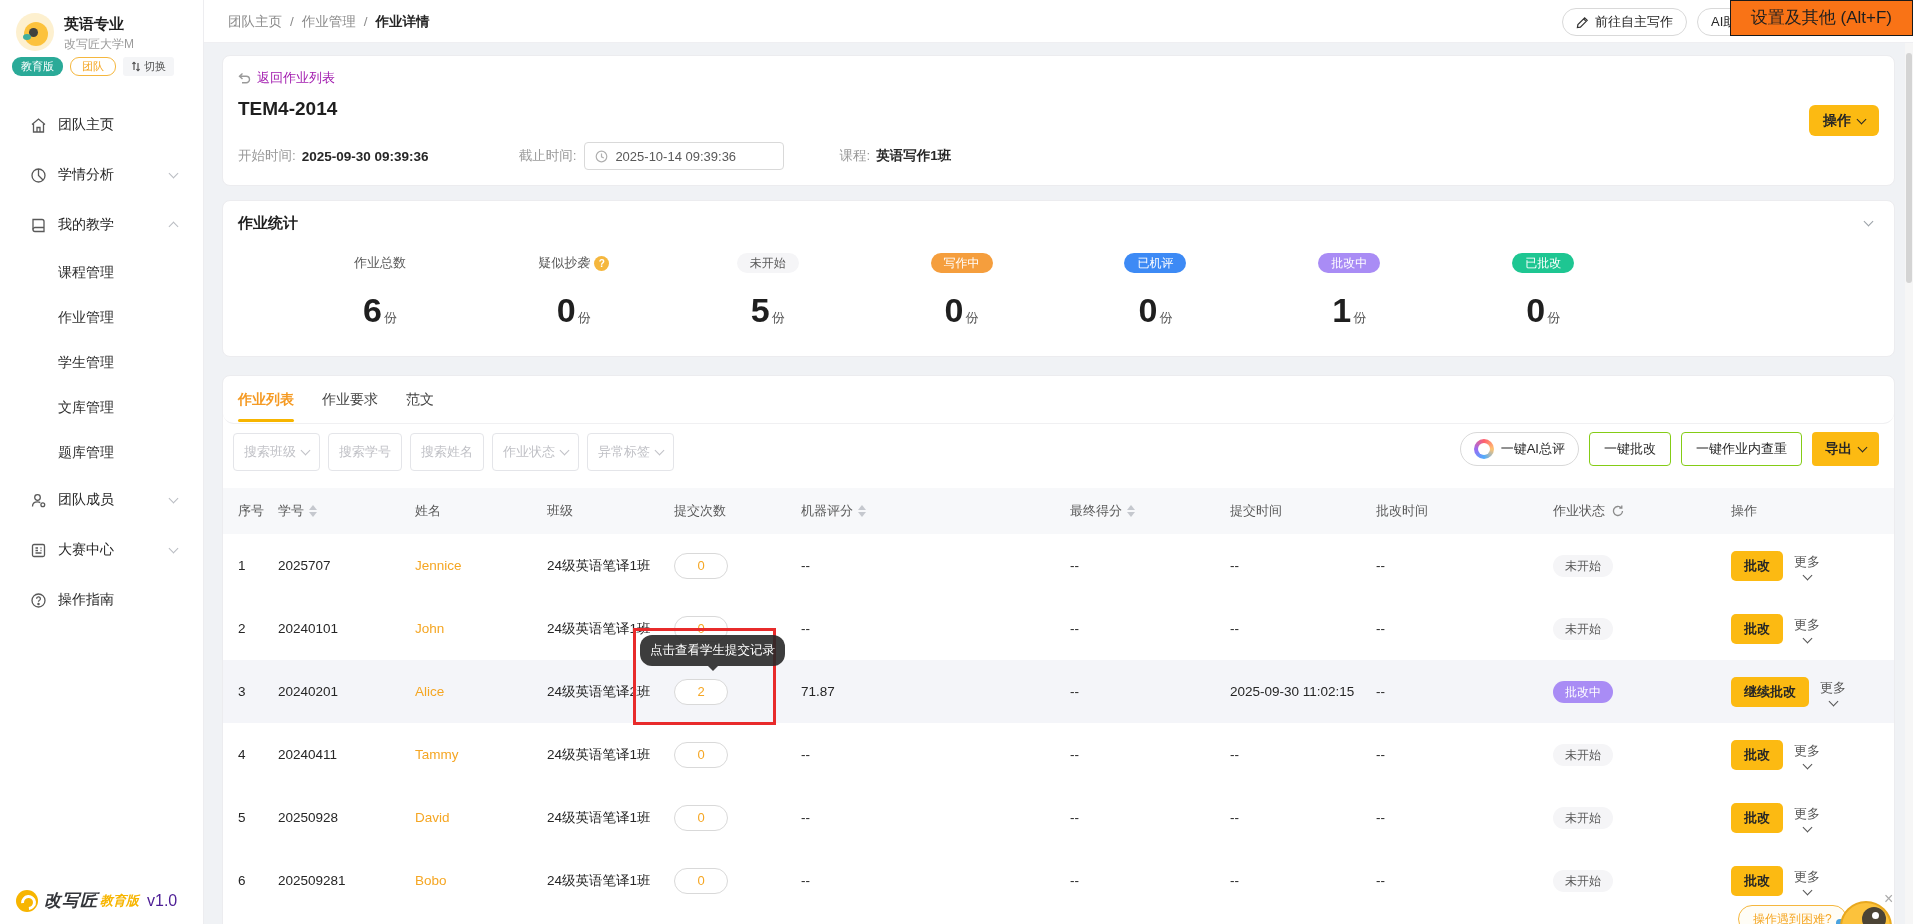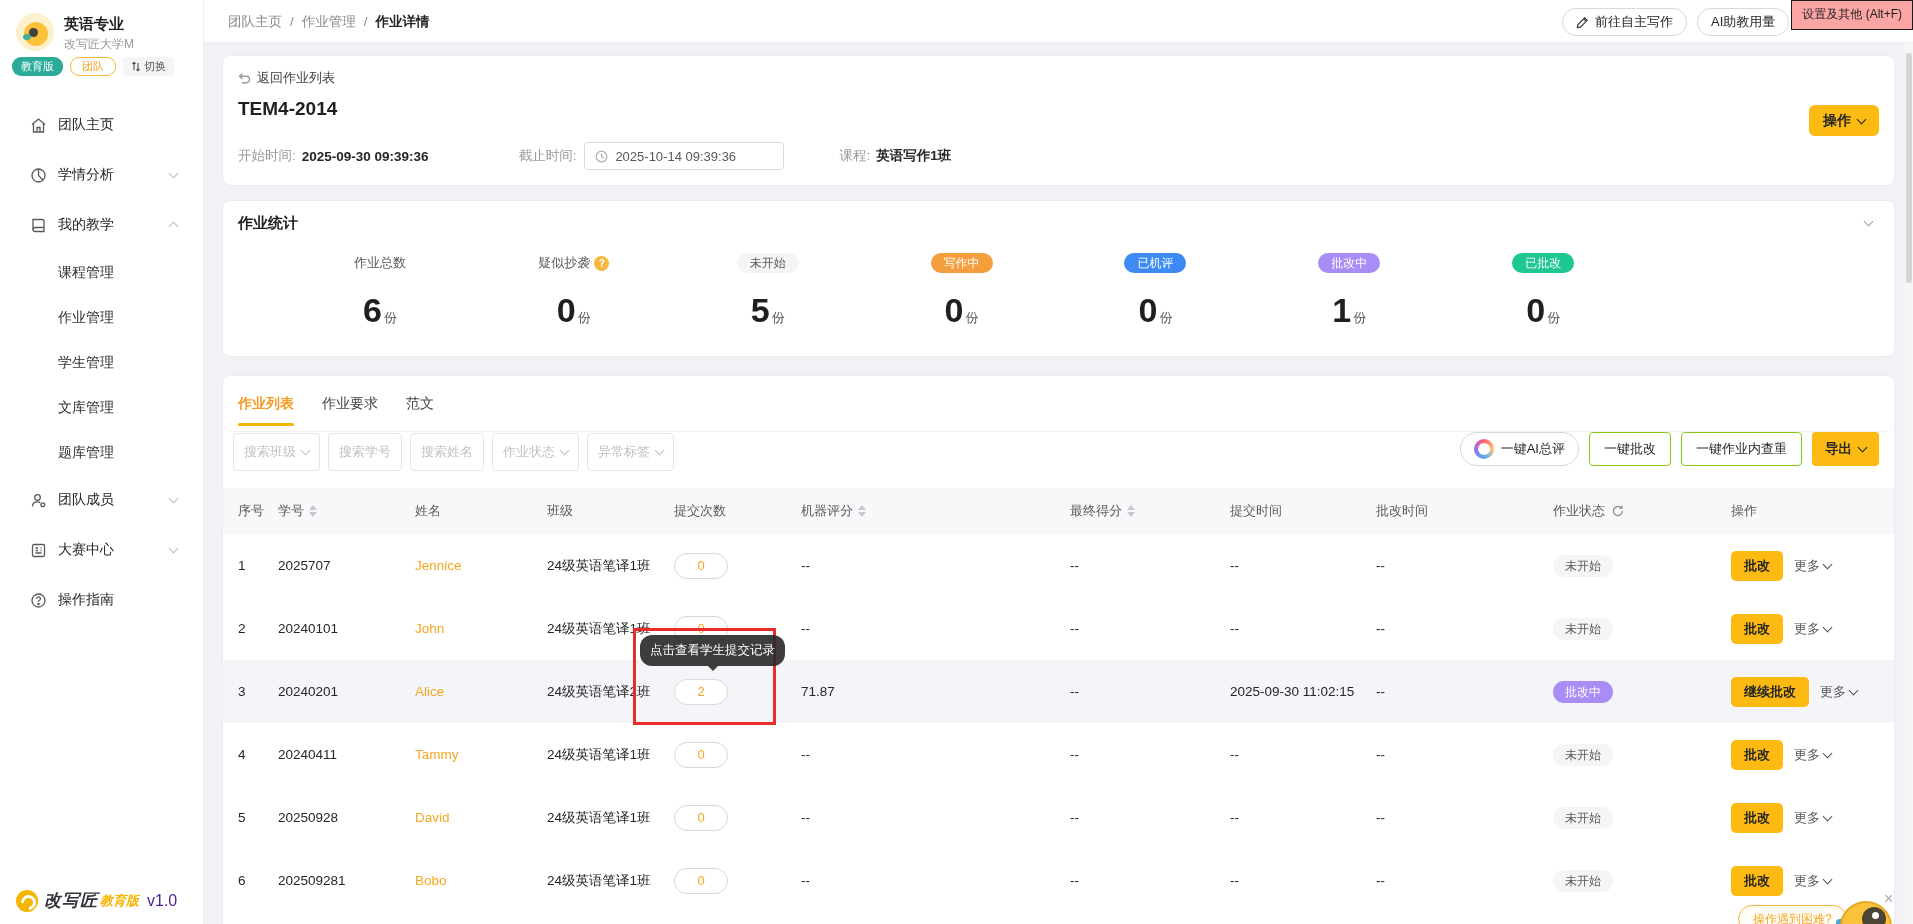--- a/index.html
+++ b/index.html
@@ -36,31 +36,31 @@
   .foot-icon::after { content:""; position:absolute; left:5px; top:5px; width:9px; height:9px; border:3px solid #fff; border-radius:50%; border-bottom-color:transparent; transform:rotate(40deg); }
   .foot-brand { font-weight:bold; font-style:italic; font-size:17px; color:#33353a; margin-left:6px; letter-spacing:1px; }
   .foot-edition { font-weight:bold; font-style:italic; font-size:13px; color:#f7b500; margin-left:2px; }
   .foot-version { font-size:16px; color:#4c1d95; margin-left:8px; }
 
   
   .topbar { position:absolute; left:204px; top:0; width:1709px; height:43px; background:#fff; border-bottom:1px solid #efeff2; }
   .crumbs { position:absolute; left:24px; top:0; height:43px; display:flex; align-items:center; font-size:13.5px; color:#8c8c8c; gap:8px; }
   .crumbs .cur { color:#262626; font-weight:bold; }
   .top-btn { position:absolute; top:8px; height:28px; border:1px solid #d9d9d9; border-radius:15px; background:#fff; display:flex; align-items:center; padding:0 13px; font-size:13px; color:#262626; gap:6px; cursor:pointer; }
-  .settings-tip { position:absolute; right:0; top:0; background:#fca5a5; border:1.5px solid #1a1a1a; padding:5px 10px 6px; font-size:12px; color:#1f1f1f; z-index:60; white-space:nowrap; }
+  .settings-tip { position:absolute; right:0; top:0; background:#f97316; border:1.5px solid #1a1a1a; padding:5px 20px 6px; font-size:17px; color:#1f1f1f; z-index:60; white-space:nowrap; }
 
   
   .main { position:absolute; left:204px; top:43px; width:1709px; height:881px; overflow:hidden; }
   .card { position:absolute; left:18px; width:1673px; background:#fff; border-radius:8px; border:1px solid #ececef; }
   .card1 { top:12px; height:131px; }
   .card2 { top:157px; height:157px; }
   .card3 { top:332px; height:600px; }
 
   
-  .back-row { position:absolute; left:15px; top:13px; display:flex; align-items:center; gap:6px; color:#404040; font-size:13px; cursor:pointer; }
+  .back-row { position:absolute; left:15px; top:13px; display:flex; align-items:center; gap:6px; color:#a21caf; font-size:13px; cursor:pointer; }
   .hw-title { position:absolute; left:15px; top:42px; font-size:19px; font-weight:bold; color:#1f1f1f; }
   .meta-row { position:absolute; left:15px; top:85px; height:30px; display:flex; align-items:center; font-size:13.5px; }
   .meta-label { color:#9a9a9a; }
   .meta-val { color:#262626; font-weight:bold; margin-left:6px; }
   .deadline-box { margin-left:8px; width:200px; height:28px; border:1px solid #d9d9d9; border-radius:4px; display:flex; align-items:center; padding:0 10px; gap:7px; color:#595959; font-size:13px; background:#fff; }
   .op-btn { position:absolute; right:15px; top:49px; height:31px; padding:0 14px; background:#fcba12; border:none; border-radius:6px; font-size:14px; font-weight:bold; color:#262626; display:flex; align-items:center; gap:7px; cursor:pointer; }
 
   
   .stats-title { position:absolute; left:15px; top:13px; font-size:15px; font-weight:bold; color:#1f1f1f; }
   .stats-chev { position:absolute; right:22px; top:20px; color:#9aa0a6; }
@@ -71,21 +71,21 @@
   .p-gray { background:#f5f5f7; color:#595959; }
   .p-orange { background:#f59e3d; }
   .p-blue { background:#3d8af5; }
   .p-purple { background:#a98cf5; }
   .p-green { background:#1ec692; }
   .stat-value { margin-top:16px; font-size:34px; font-weight:600; color:#1f1f1f; line-height:38px; }
   .stat-suffix { font-size:13px; font-weight:normal; color:#595959; margin-left:2px; }
   .help-dot { width:15px; height:15px; border-radius:50%; background:#f5b73e; color:#fff; font-size:10px; font-weight:bold; display:inline-flex; align-items:center; justify-content:center; }
 
   
-  .tabs { position:absolute; left:0; top:0; right:0; height:56px; border-bottom:1px solid #f0f0f2; display:flex; align-items:center; padding-left:15px; gap:28px; font-size:14px; color:#444;border-radius:11px; }
+  .tabs { position:absolute; left:0; top:0; right:0; height:48px; border-bottom:1px solid #f0f0f2; display:flex; align-items:center; padding-left:15px; gap:28px; font-size:14px; color:#444;border-radius:11px; }
   .tab { cursor:pointer; height:44px; display:flex; align-items:center; position:relative; }
   .tab.active { color:#f59a23; font-weight:bold; }
   .tab.active::after { content:""; position:absolute; left:0; right:0; bottom:0; height:3px; background:#f7b500; border-radius:2px; }
   .filters { position:absolute; left:10px; top:57px; display:flex; gap:8px; }
   .filter-btn { height:32px; border:1px solid #e4e5e9; border-radius:4px; background:#fff; color:#c0c1c6; font-size:13px; display:flex; align-items:center; padding:18px 10px; gap:6px; cursor:pointer; }
   .bulk-actions { position:absolute; right:15px; top:56px; display:flex; gap:10px; align-items:center; }
   .ai-pill { height:34px; border:1px solid #d9d9d9; border-radius:17px; background:#fff; display:flex; align-items:center; padding:0 13px; gap:7px; font-size:13px; color:#262626; cursor:pointer; }
   .ai-ic { width:20px; height:20px; border-radius:50%; background:conic-gradient(#ff5f6d,#ffc371,#4facfe,#9b6bf2,#ff5f6d); position:relative; }
   .ai-ic::after { content:""; position:absolute; inset:4px; background:#fff; border-radius:50%; }
   .ghost-btn { height:34px; border:1px solid #84cc16; border-radius:4px; background:#fff; font-size:13px; color:#262626; padding:0 14px; display:flex; align-items:center; cursor:pointer; }
@@ -97,21 +97,21 @@
   .th { display:flex; align-items:center; }
   .tbody { position:absolute; left:0; right:0; top:158px; }
   .trow { height:63px; font-size:13.5px; color:#262626; }
   .trow.hl { background:#f4f5f9; }
   .c-name { color:#f5a623; cursor:pointer; }
   .sub-pill { width:54px; height:26px; border:1px solid #d9d9d9; border-radius:13px; display:inline-flex; align-items:center; justify-content:center; color:#f5a623; font-size:13px; background:#fff; cursor:pointer; }
   .status-pill { font-size:12px; padding:5px 12px; border-radius:13px; line-height:1; display:inline-block; }
   .st-gray { background:#f5f5f7; color:#595959; }
   .st-purple { background:#a98cf5; color:#fff; }
   .act-btn { height:30px; padding:0 13px; background:#fcba12; border:none; border-radius:5px; font-size:13px; font-weight:bold; color:#262626; cursor:pointer; }
-  .more { color:#555; font-size:13px; margin-left:11px; display:inline-flex; align-items:center; gap:4px; cursor:pointer; }
+  .more { color:#555; font-size:13px; margin-left:11px; display:inline-flex; align-items:center; gap:4px; cursor:pointer;flex-direction:column; }
   .refresh-ic { width:14px; height:14px; margin-left:6px; color:#8c8c8c; }
 
   
   .red-box { position:absolute; left:429px; top:585px; width:143px; height:97px; border:3px solid #e82b2b; z-index:25; pointer-events:none; }
   .dark-tip { position:absolute; left:436px; top:592px; background:rgba(40,40,40,.9); color:#fff; font-size:12.5px; padding:7px 10px; border-radius:12px; z-index:26; white-space:nowrap; }
   .dark-tip::after { content:""; position:absolute; left:50%; bottom:-5px; margin-left:-5px; border-left:5px solid transparent; border-right:5px solid transparent; border-top:5px solid rgba(40,40,40,.9); }
 
   
   .helper-pill { position:absolute; left:1738px; top:905px; height:28px; border:1px solid #f5b73e; color:#f5a623; border-radius:14px; background:#fffdf6; font-size:12px; display:flex; align-items:center; padding:0 14px; z-index:40; cursor:pointer; }
   .mascot { position:absolute; left:1840px; top:901px; width:52px; height:52px; z-index:41; }

